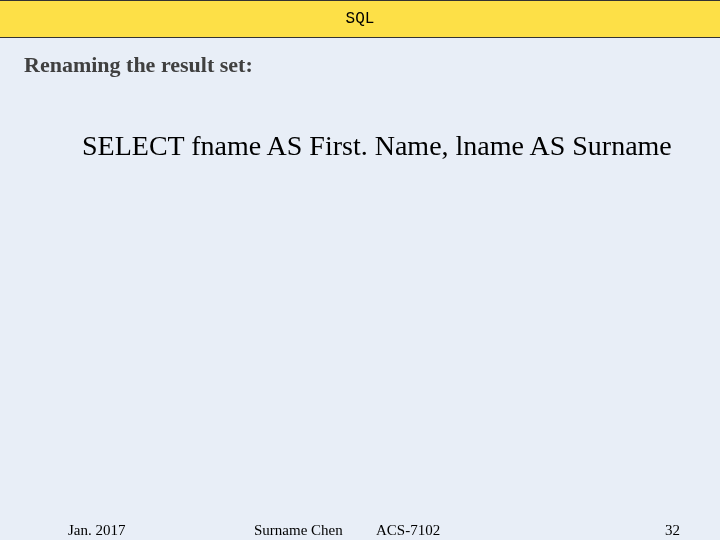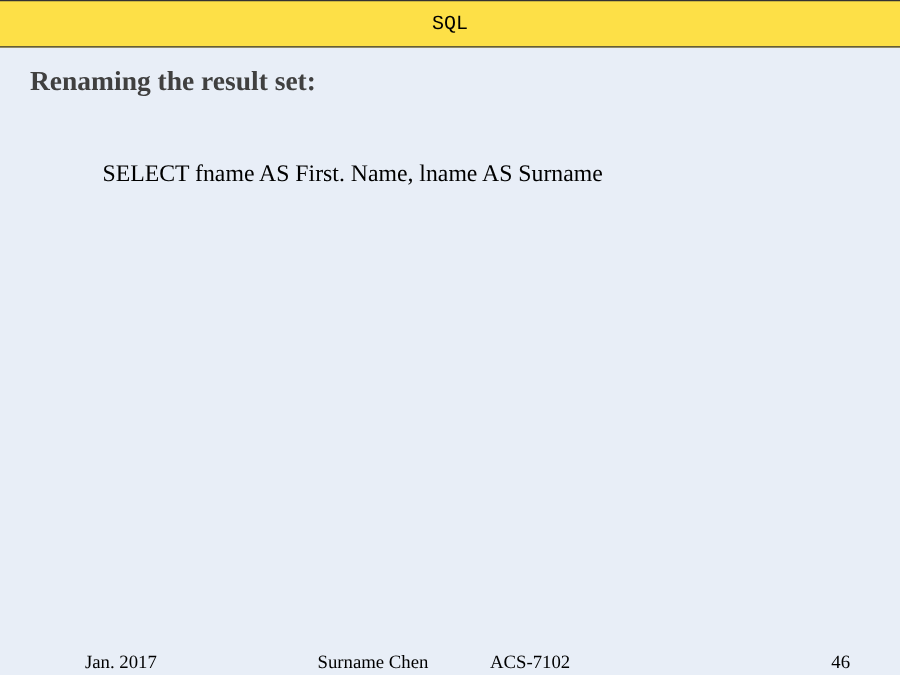--- a/index.html
+++ b/index.html
@@ -29,21 +29,21 @@
     .subtitle {
       padding: 14px 0 0 24px;
       font-size: 22px;
       font-weight: bold;
       color: #404040;
     }
     .content {
       padding: 50px 0 0 82px;
     }
     .code-line {
-      font-size: 19px;
+      font-size: 28px;
       color: #000;
       line-height: 1.25;
     }
     .footer {
       position: absolute;
       bottom: 18px;
       left: 0;
       width: 100%;
       display: flex;
       align-items: baseline;
@@ -53,21 +53,21 @@
     .footer-date {
       position: absolute;
       left: 68px;
     }
     .footer-author {
       position: absolute;
       left: 254px;
     }
     .footer-course {
       position: absolute;
-      left: 392px;
+      left: 376px;
     }
     .footer-page {
       position: absolute;
       right: 40px;
     }
   </style>
 </head>
 <body>
 
 <div class="header">
@@ -77,14 +77,14 @@
 <div class="subtitle">Renaming the result set:</div>
 
 <div class="content">
   <div class="code-line">SELECT fname AS First. Name, lname AS Surname</div>
 </div>
 
 <div class="footer">
   <span class="footer-date">Jan. 2017</span>
   <span class="footer-author">Surname Chen</span>
   <span class="footer-course">ACS-7102</span>
-  <span class="footer-page">46</span>
+  <span class="footer-page">32</span>
 </div>
 
 </body></html>

